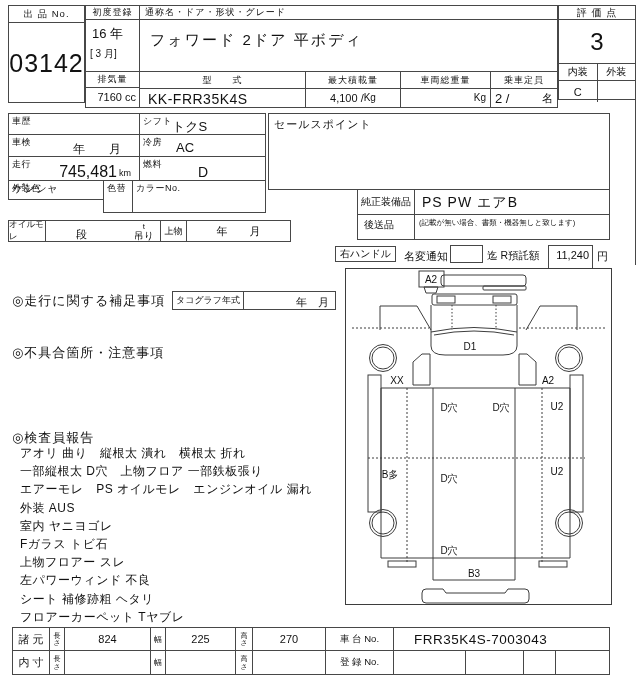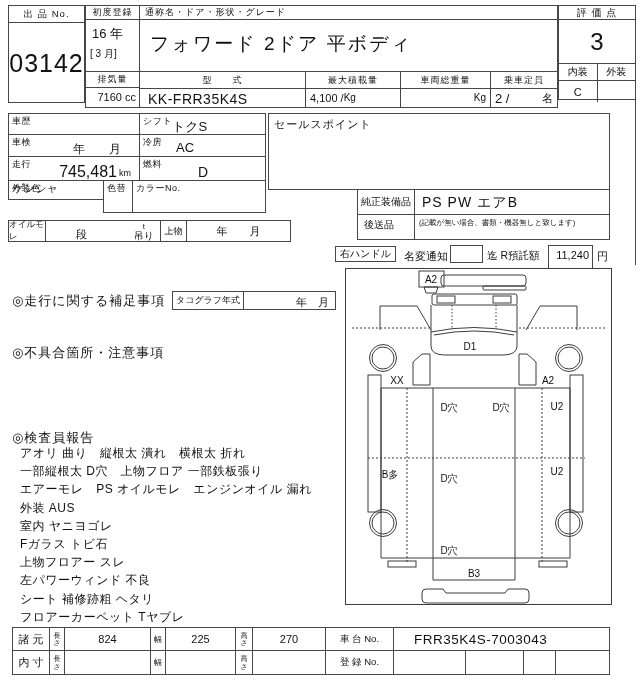--- a/index.html
+++ b/index.html
@@ -30,31 +30,31 @@
     <div style="padding:4px 0 0 4px;font-size:10px">[ 3 月]</div>
   </div>
 
   <div class="abs box" style="left:85px;top:71px;width:55px;height:37px">
     <div class="hdr" style="height:15px">排気量</div>
     <div style="font-size:11px;text-align:right;padding:3px 3px 0 0">7160 cc</div>
   </div>
 
   <div class="abs box" style="left:139px;top:5px;width:419px;height:67px">
     <div class="hdr" style="height:13px;justify-content:flex-start;padding-left:5px;letter-spacing:1px">通称名・ドア・形状・グレード</div>
-    <div style="padding:11px 0 0 10px;font-size:19px;letter-spacing:2px">フォワード 2ドア 平ボディ</div>
+    <div style="padding:11px 0 0 10px;font-size:15px;letter-spacing:2px">フォワード 2ドア 平ボディ</div>
   </div>
 
   <div class="abs box" style="left:139px;top:71px;width:167px;height:37px">
     <div class="hdr" style="height:16px">型　　式</div>
     <div style="font-size:14px;padding:2px 0 0 8px;letter-spacing:0.5px">KK-FRR35K4S</div>
   </div>
 
   <div class="abs box" style="left:305px;top:71px;width:96px;height:37px">
     <div class="hdr" style="height:16px">最大積載量</div>
-    <div style="display:flex;justify-content:flex-start;padding:3px 4px 0 4px">
+    <div style="display:flex;justify-content:center;padding:3px 4px 0 4px">
       <span style="font-size:11px">4,100 /</span>
       <span style="font-size:10px">Kg</span>
     </div>
   </div>
 
   <div class="abs box" style="left:400px;top:71px;width:91px;height:37px">
     <div class="hdr" style="height:16px">車両総重量</div>
     <div style="text-align:right;padding:3px 4px 0 0;font-size:10px">Kg</div>
   </div>
 

